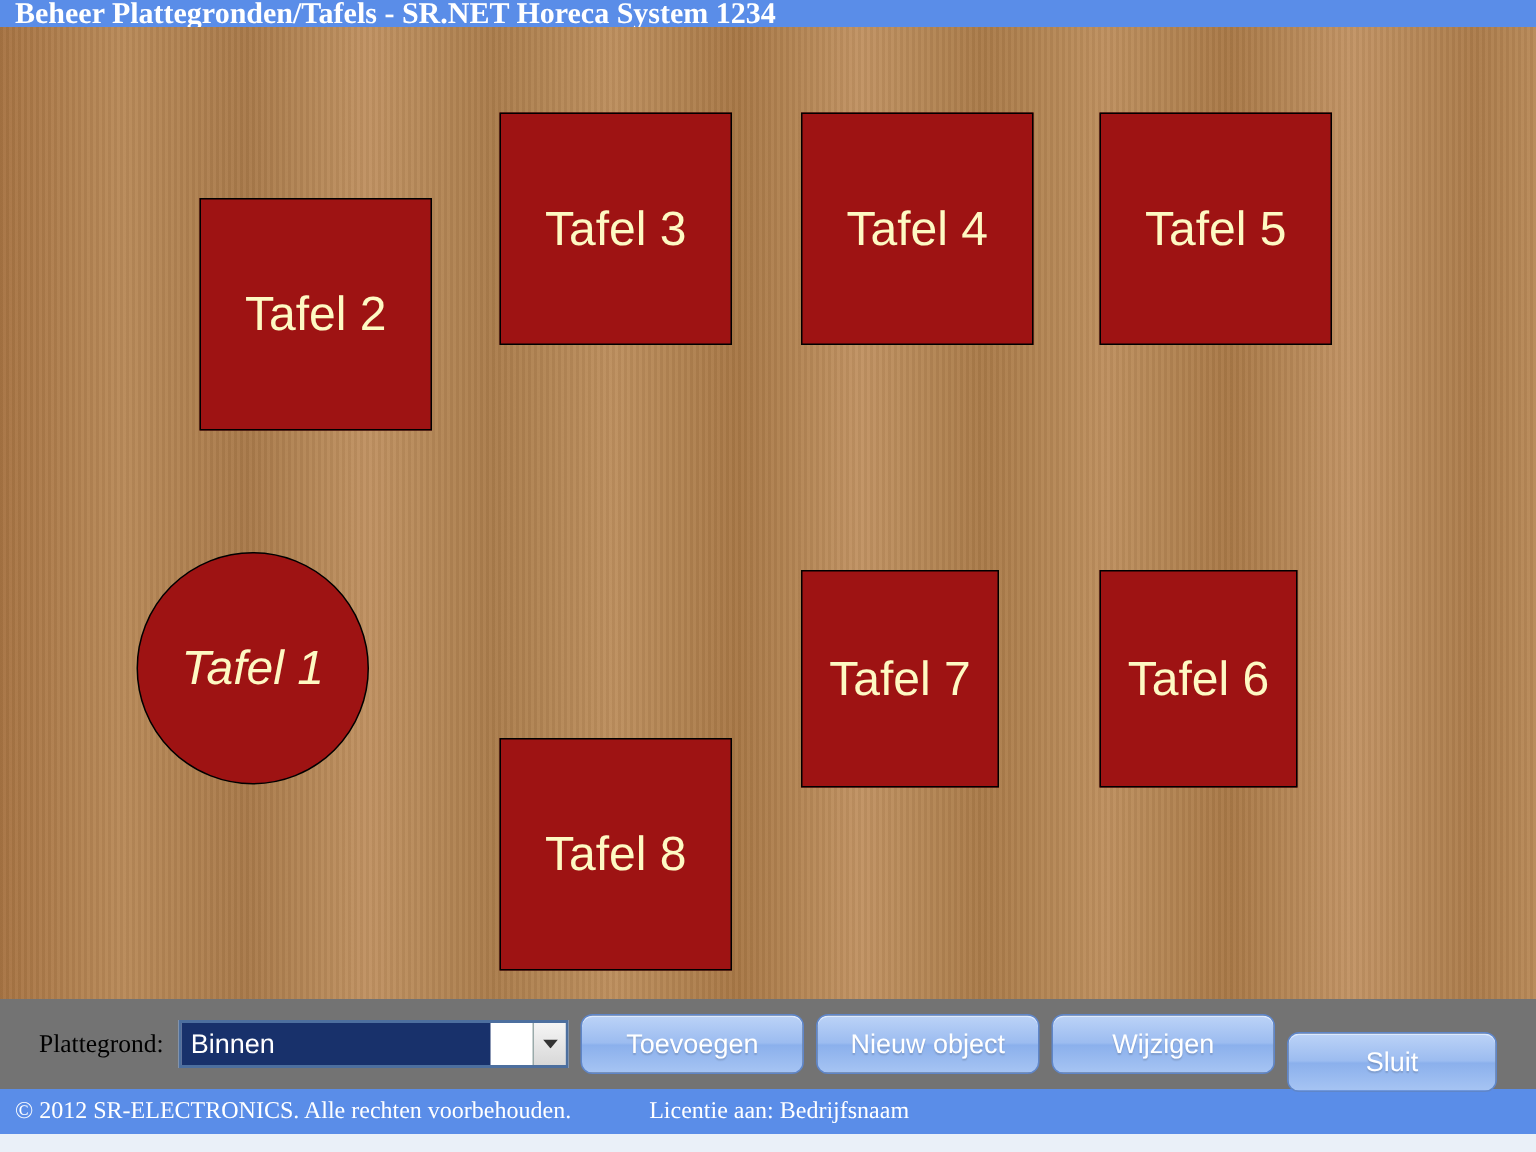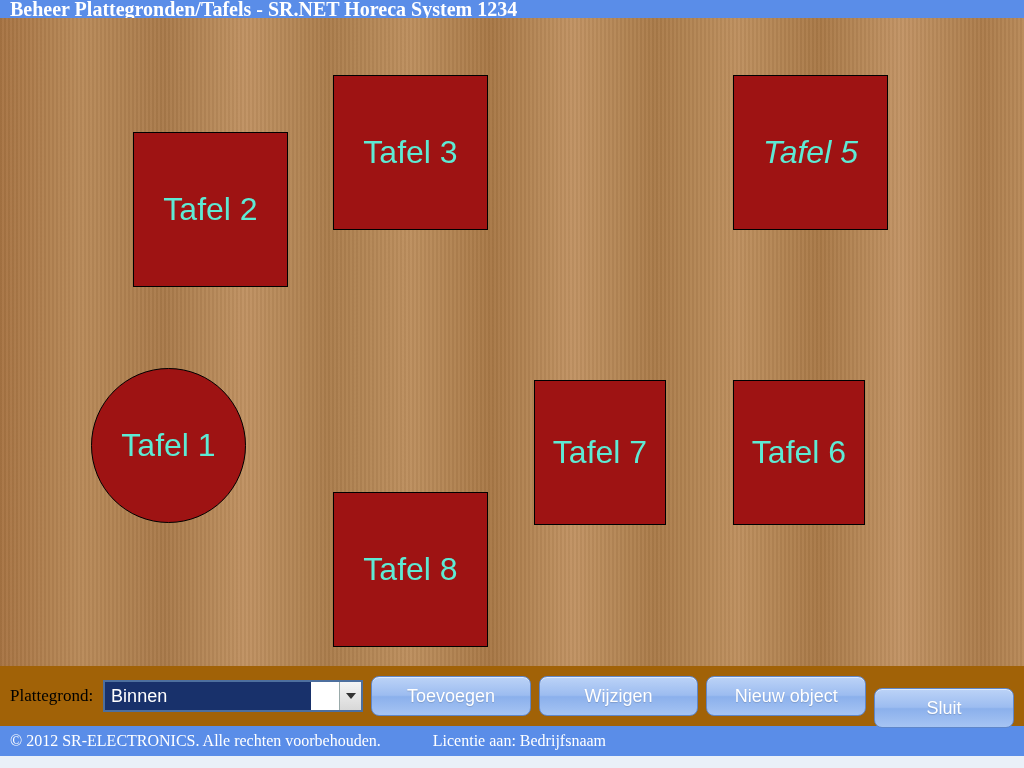--- a/index.html
+++ b/index.html
@@ -31,49 +31,50 @@
           rgba(255,255,255,0.03) 2px, rgba(255,255,255,0.03) 4px),
         linear-gradient(90deg,
           #a77443 0%, #b98a59 8%, #a97a4a 16%, #c09262 24%,
           #ab7d4c 32%, #bd8f5e 40%, #a87846 48%, #c19363 56%,
           #aa7b49 64%, #be905f 72%, #a97947 80%, #c29465 88%,
           #ac7c4b 96%, #b98a59 100%);
     }
     .table {
       position: absolute;
       background: #9e1313;
-      color: #5eead4;
+      color: #fef9c3;
       border: 1px solid #000;
       display: flex;
       align-items: center;
       justify-content: center;
       font-size: 32px;
       font-family: Arial, sans-serif;
       cursor: pointer;
       user-select: none;
     }
     .table.square {
       width: 155px;
       height: 155px;
     }
     .table.circle {
       width: 155px;
       height: 155px;
       border-radius: 50%;
+      font-style: italic;
     }
     .table.medium {
       width: 132px;
       height: 145px;
     }
     .toolbar {
       height: 60px;
-      background: #a16207;
+      background: #737373;
       display: flex;
       align-items: center;
-      padding: 0 10px;
+      padding: 0 26px;
       gap: 8px;
     }
     .toolbar-label {
       font-family: Georgia, 'Times New Roman', serif;
       font-size: 17px;
       color: #000;
       margin-right: 2px;
     }
     .dropdown {
       width: 260px;
@@ -140,21 +141,24 @@
   <span>Beheer Plattegronden/Tafels - SR.NET Horeca System 1234</span>
 </div>
 
 <div class="canvas" id="canvas">
     <div class="table square" style="left: 97px; top: 114px; margin-left: 36px;">
       <span>Tafel 2</span>
     </div>
     <div class="table square" style="left: 333px; top: 57px;">
       <span>Tafel 3</span>
     </div>
-    <div class="table square" style="left: 733px; top: 57px; font-style: italic;">
+    <div class="table square" style="left: 534px; top: 57px;">
+      <span>Tafel 4</span>
+    </div>
+    <div class="table square" style="left: 733px; top: 57px;">
       <span>Tafel 5</span>
     </div>
     <div class="table circle" style="left: 91px; top: 350px;">
       <span>Tafel 1</span>
     </div>
     <div class="table medium" style="left: 534px; top: 362px;">
       <span>Tafel 7</span>
     </div>
     <div class="table medium" style="left: 733px; top: 362px;">
       <span>Tafel 6</span>
@@ -168,21 +172,21 @@
   <span class="toolbar-label">Plattegrond:</span>
   <div class="dropdown">
     <div class="dropdown-value">Binnen</div>
     <div class="dropdown-arrow">
       <svg viewBox="0 0 10 6">
           <path d="M0 0 L5 6 L10 0 Z" fill="#333"></path>
         </svg>
     </div>
   </div>
   <div class="btn">Toevoegen</div>
+  <div class="btn">Nieuw object</div>
   <div class="btn">Wijzigen</div>
-  <div class="btn">Nieuw object</div>
   <div class="btn btn-sluit">Sluit</div>
 </div>
 
 <div class="statusbar">
   <span>© 2012 SR-ELECTRONICS. Alle rechten voorbehouden.</span>
   <span>Licentie aan: Bedrijfsnaam</span>
 </div>
 
 </body></html>

